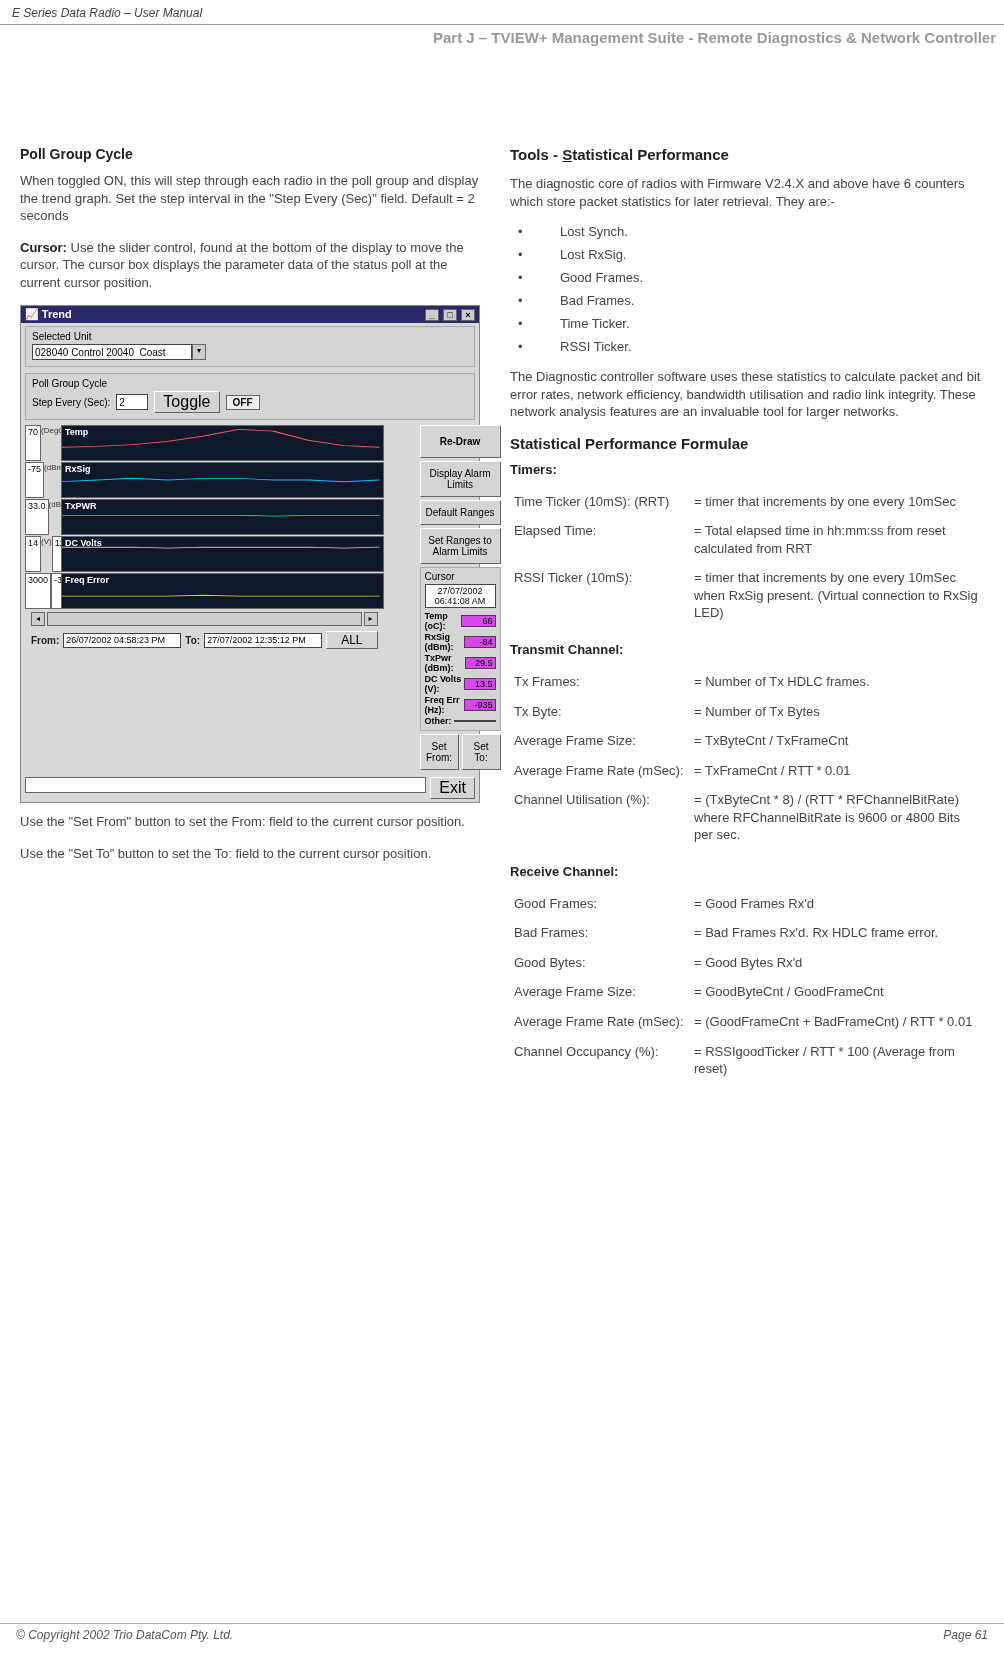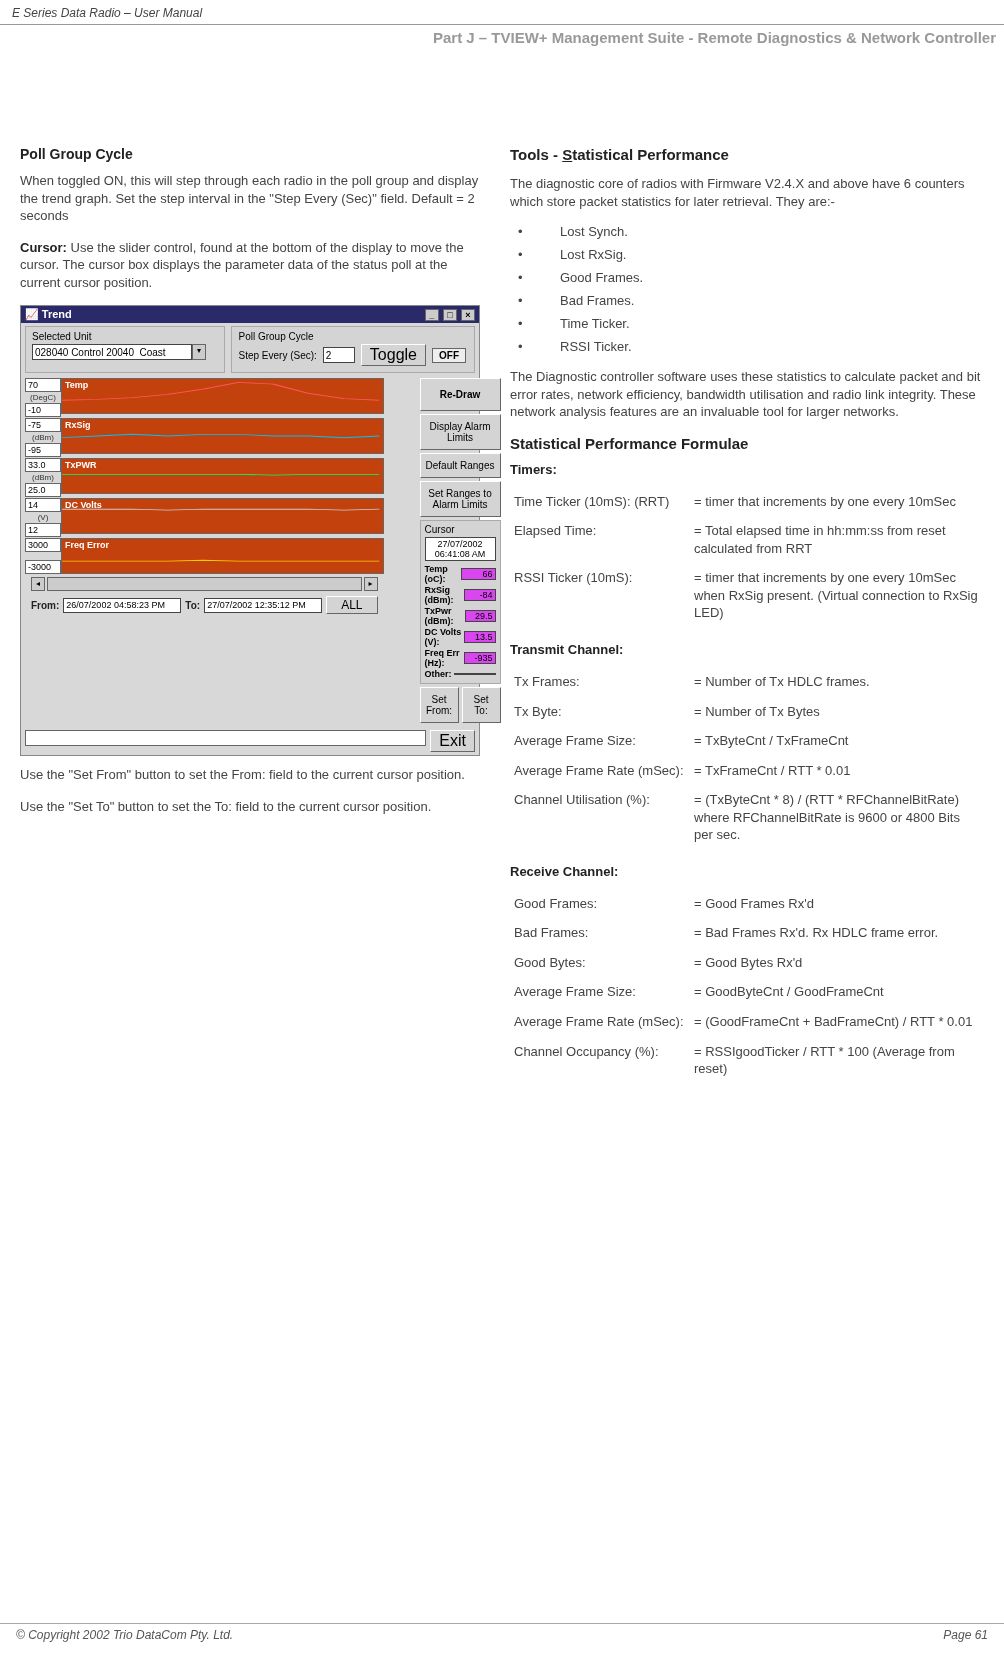--- a/index.html
+++ b/index.html
@@ -123,20 +123,21 @@
     margin-left: 1px;
     text-align: center;
     line-height: 10px;
     font-size: 9px;
     color: #000;
   }
   .top-panel {
     display: flex;
     padding: 3px 4px;
     gap: 6px;
+    flex-direction: column;
   }
   .fieldset {
     border: 1px solid #aaa;
     background: #d4d4d4;
     padding: 4px 6px 6px 6px;
     flex-grow: 1;
     position: relative;
   }
   .fieldset .legend {
     font-size: 10px;
@@ -174,31 +175,31 @@
   .off { border:1px solid #666; background:#eee; padding:1px 6px; font-weight:bold; font-size:10px; }
   .main-area {
     display:flex;
     padding: 2px 4px 4px 4px;
     gap:4px;
   }
   .charts-col { flex-grow:1; }
   .chart-row { display:flex; align-items:stretch; margin-bottom:1px; }
   .axis-box {
     width: 36px;
-    display:flex; flex-direction:column; justify-content:space-between;
+    display:flex; flex-direction:row; 
     font-size:9px;
   }
   .axis-box .val {
     background:#fff; border:1px solid #666; padding:0 2px; line-height:12px;
     text-align:left;
   }
   .axis-box .unit { text-align:center; font-size:8px; color:#333; padding:1px 0; }
   .plot {
     flex-grow:1; height:36px;
-    background:#c2410c; border:1px solid #666;
+    background:#0f172a; border:1px solid #666;
     position:relative; overflow:hidden;padding-left:9px;
   }
   .plot .title {
     position:absolute; top:1px; left:3px; color:#fff; font-size:9px; font-weight:bold;
   }
   .side-col { width:140px; display:flex; flex-direction:column; gap:3px;padding-left:32px; }
   .side-col .wbtn { text-align:center; padding:6px 4px; font-size:10px; }
   .cursor-box { border:1px solid #aaa; background:#d4d4d4; padding:3px 4px; flex-grow:1; }
   .cursor-box .legend { font-size:10px; display:block; margin-bottom:2px; }
   .cursor-box .date {

